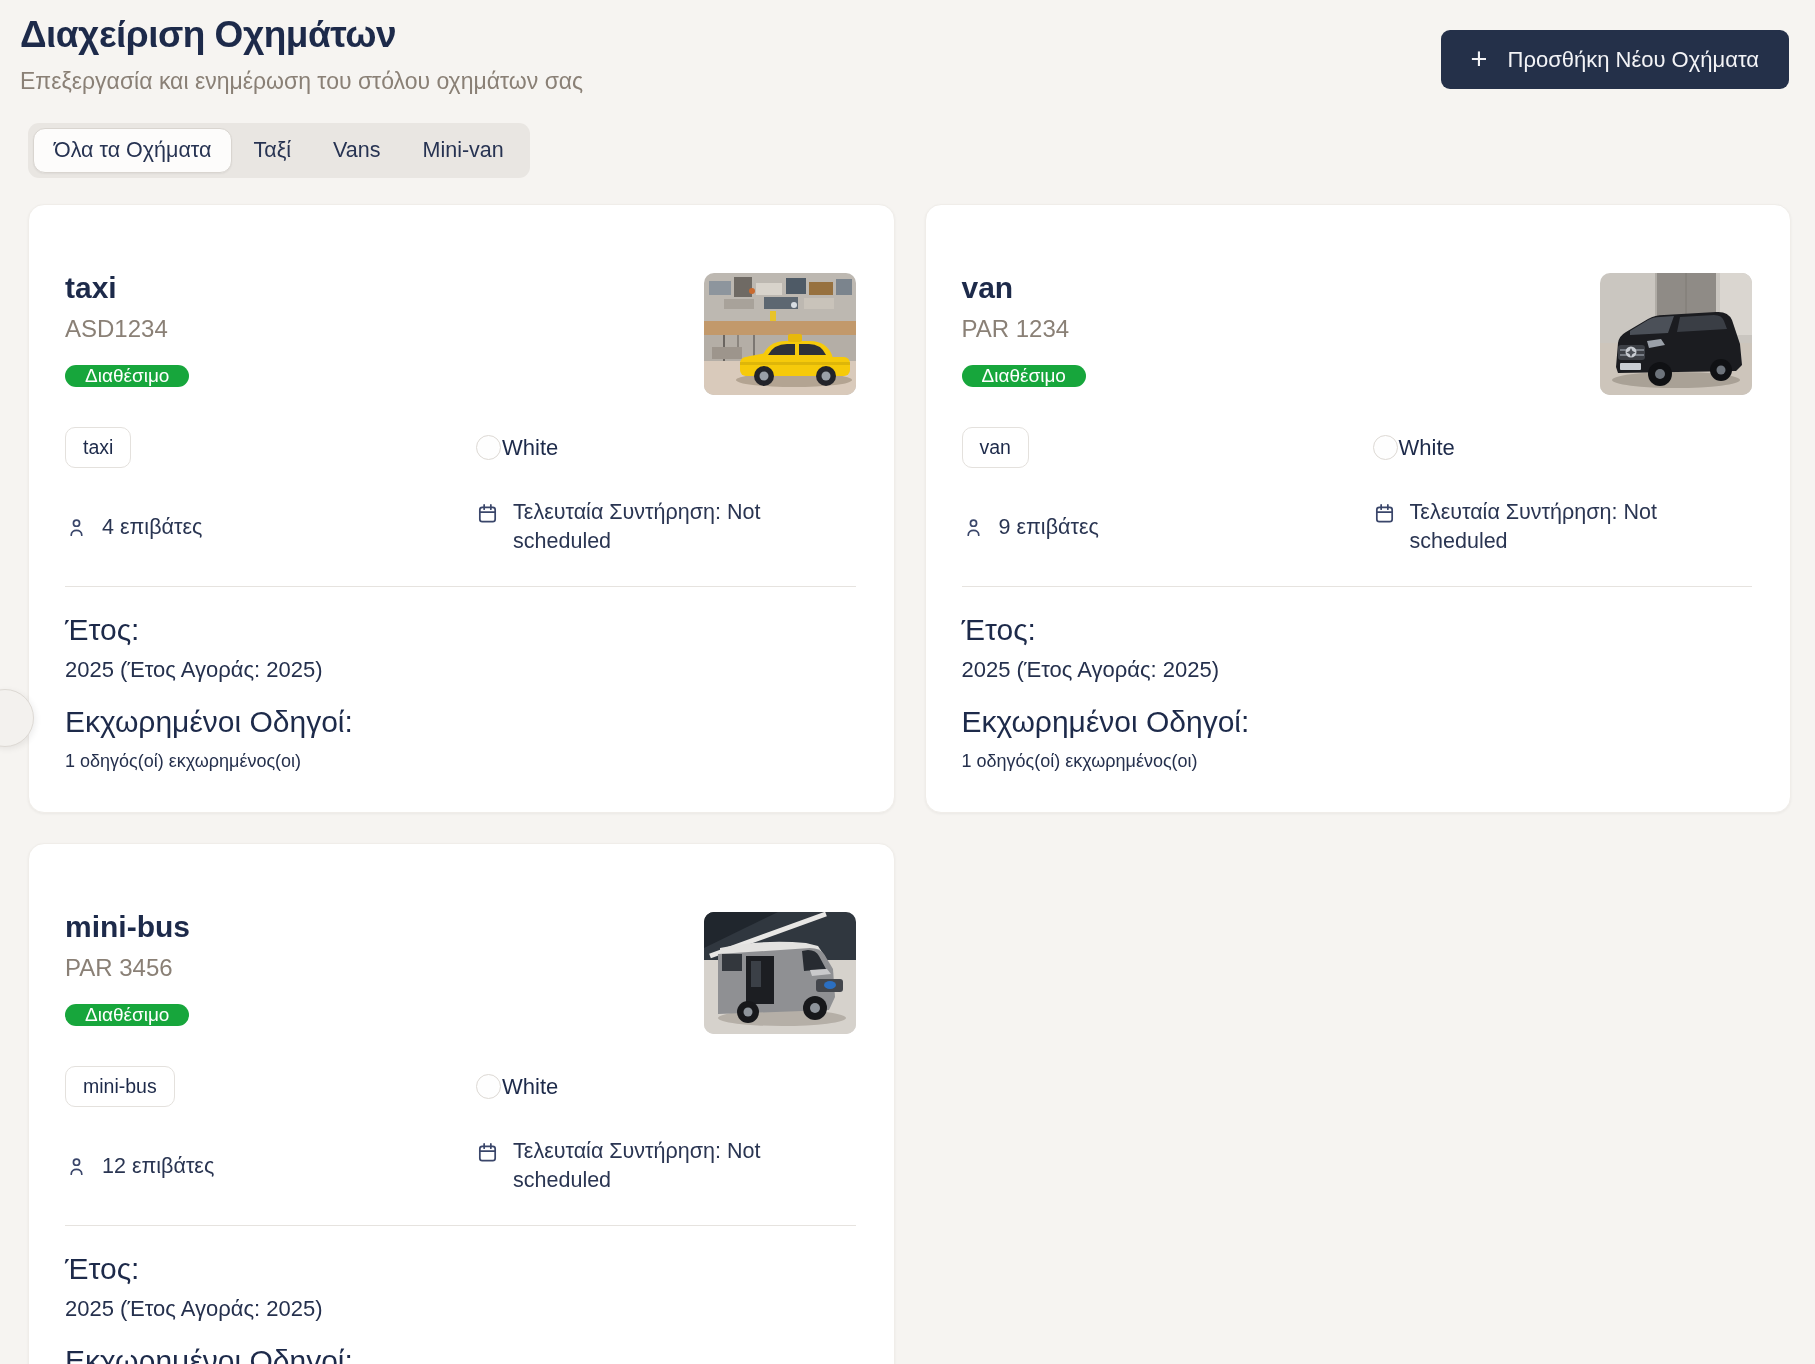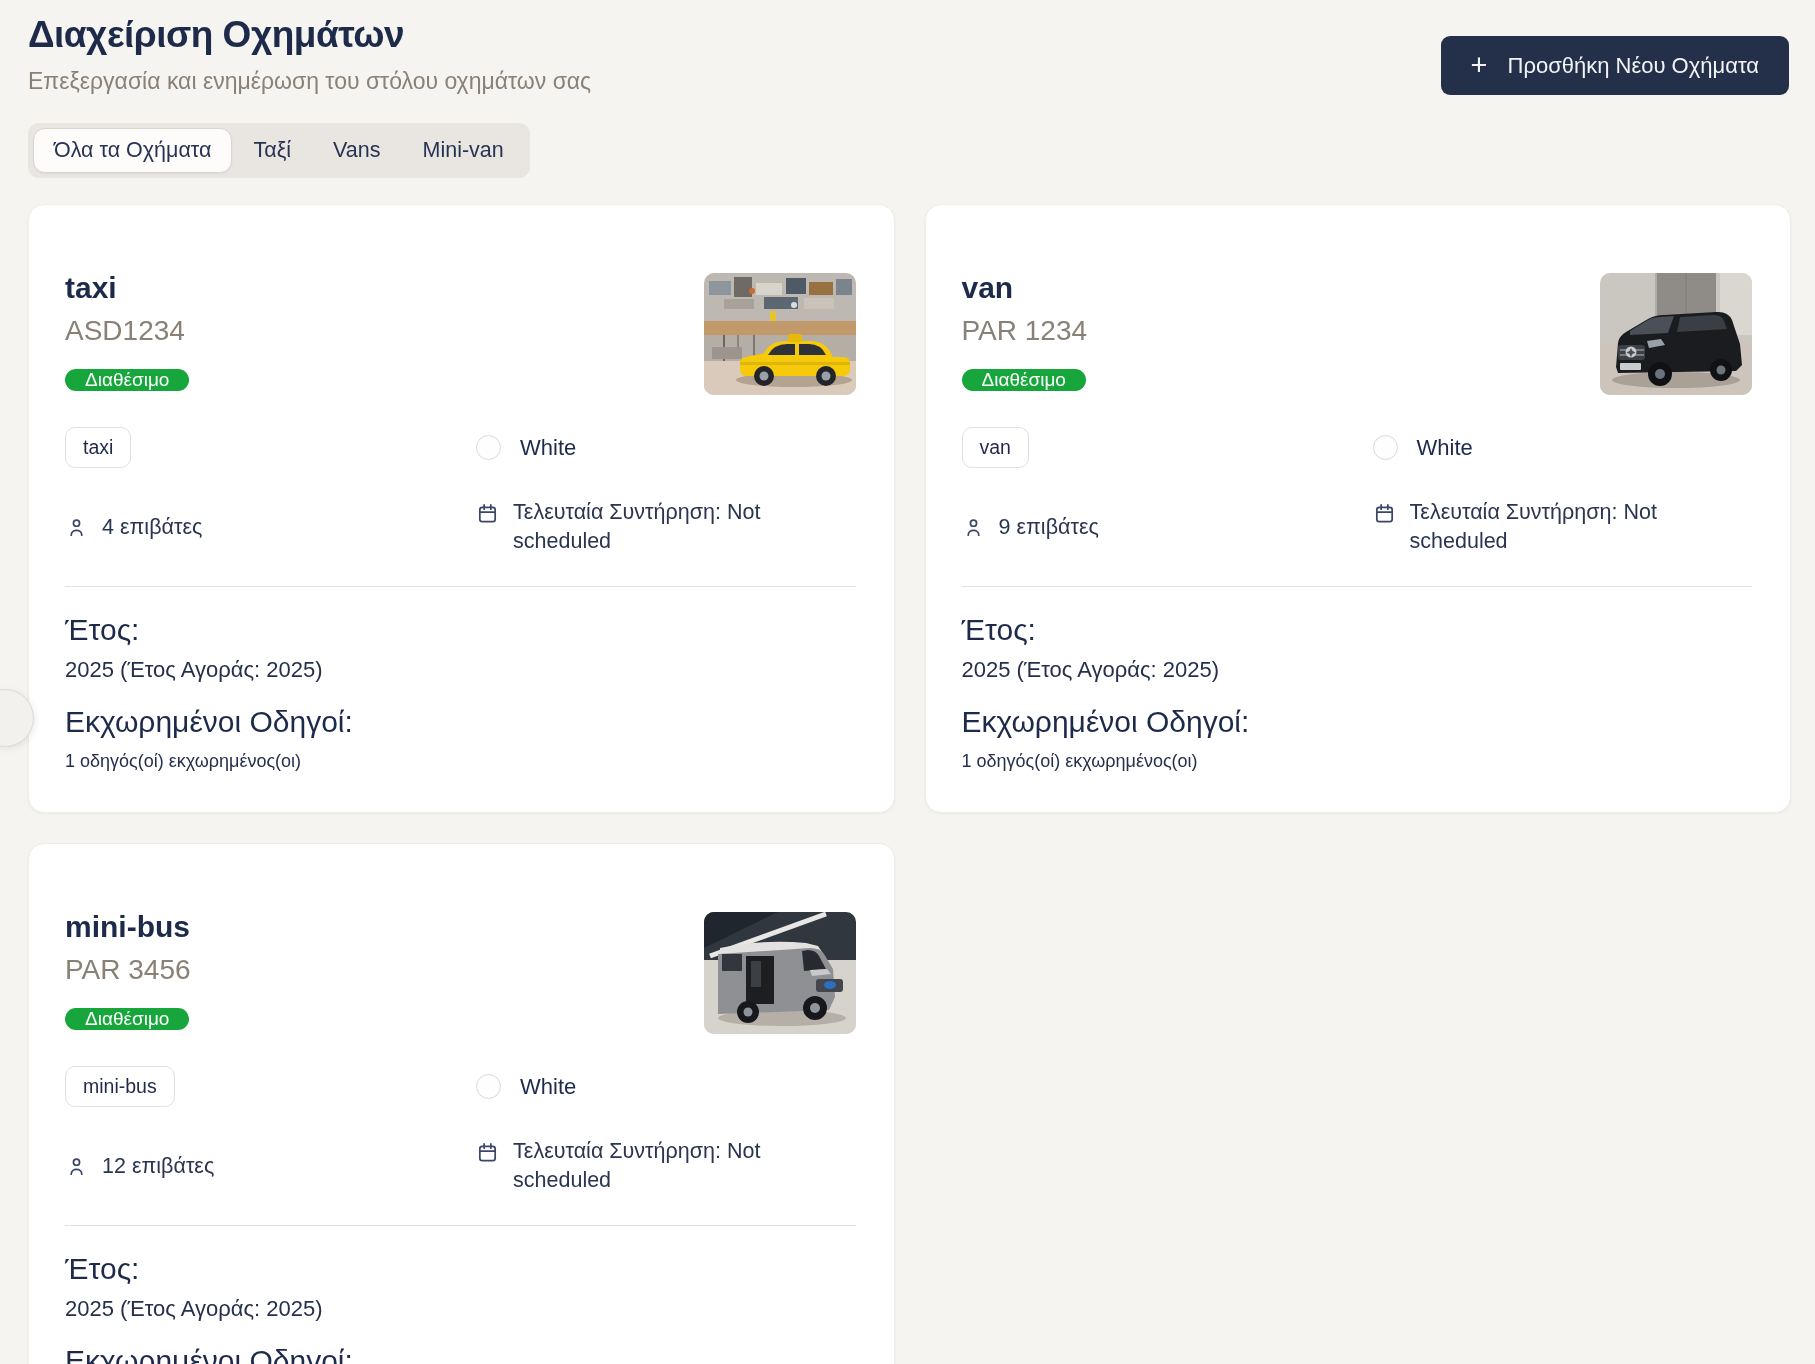--- a/index.html
+++ b/index.html
@@ -5,21 +5,21 @@
   * { box-sizing: border-box; margin: 0; padding: 0; }
   html,body { width: 1815px; height: 1364px; }
   body {
     font-family: "Liberation Sans", "DejaVu Sans", sans-serif;
     background: #f6f4f1;
     color: #25304d;
     position: relative;
     overflow: hidden;
   }
   
-  .header { display: flex; justify-content: space-between; align-items: flex-end; padding: 14px 26px 0 28px; }
+  .header { display: flex; justify-content: space-between; align-items: center; padding: 14px 26px 0 20px; }
   .page-title { font-size: 37px; font-weight: 700; color: #1d2a4a; letter-spacing: -0.5px; }
   .page-subtitle { font-size: 23px; color: #8a8076; margin-top: 12px; }
   .add-btn {
     background: #243049; color: #f3f3f6; border: none; border-radius: 9px;
     padding: 15px 30px; font-size: 22px; display: flex; align-items: center; gap: 20px;
     margin-top: 10px; cursor: pointer; font-family: inherit;
   }
   .add-btn .plus { font-size: 29px; font-weight: 300; line-height: 1; }
   
   .tabs {
@@ -33,34 +33,34 @@
     display: grid; grid-template-columns: 1fr 1fr; gap: 30px;
     margin: 26px 24px 0 28px; align-items: start;
   }
   .card {
     background: #ffffff; border-radius: 16px; border: 1px solid #f0ede9;
     box-shadow: 0 1px 3px rgba(0,0,0,.05);
     padding: 42px 38px 40px 36px; min-height: 552px;
   }
   .card-head { display: flex; justify-content: space-between; align-items: flex-start; }
   .vehicle-name { font-size: 30px; font-weight: 700; color: #1d2a4a; margin-top: 24px; }
-  .vehicle-plate { font-size: 28px; color: #8a8076; margin-top: 10px; }
+  .vehicle-plate { font-size: 24px; color: #8a8076; margin-top: 10px; }
   .status-badge {
     display: inline-block; background: #17a63c; color: #ffffff; font-size: 19px;
     padding: 0 20px; border-radius: 999px; margin-top: 22px;
   }
   .photo { width: 152px; height: 122px; border-radius: 10px; overflow: hidden; flex-shrink: 0; margin-top: 26px; }
   .photo svg { display: block; }
   
   .details { display: grid; grid-template-columns: 52% 48%; row-gap: 30px; margin-top: 32px; }
   .type-tag {
     display: inline-block; border: 1px solid #e4e1dd; border-radius: 10px;
     padding: 8px 17px; font-size: 19.5px; color: #1d2a4a; background: #fff;
   }
-  .color-row { display: flex; align-items: center; gap: 19px; font-size: 22px; color: #1d2a4a; }
+  .color-row { display: flex; align-items: center; gap: 1px; font-size: 22px; color: #1d2a4a; }
   .swatch { width: 25px; height: 25px; border-radius: 50%; background: #fefefe; border: 1.5px solid #ddd9d4; flex-shrink: 0; }
   .info-row { display: flex; align-items: center; gap: 14px; font-size: 21.5px; color: #2a3552; }
   .info-row.maintenance { align-items: flex-start; max-width: 330px; line-height: 1.35; }
   .info-row svg { flex-shrink: 0; }
   .info-row.maintenance svg { margin-top: 4px; }
   .divider { border: none; border-top: 1px solid #e6e3df; margin: 30px 0 26px 0; }
   .year-label, .drivers-label { font-size: 30px; font-weight: 400; color: #1d2a4a; }
   .year-value { font-size: 22px; color: #25304d; margin-top: 10px; }
   .drivers-label { margin-top: 22px; }
   .drivers-value { font-size: 18px; color: #25304d; margin-top: 12px; }

